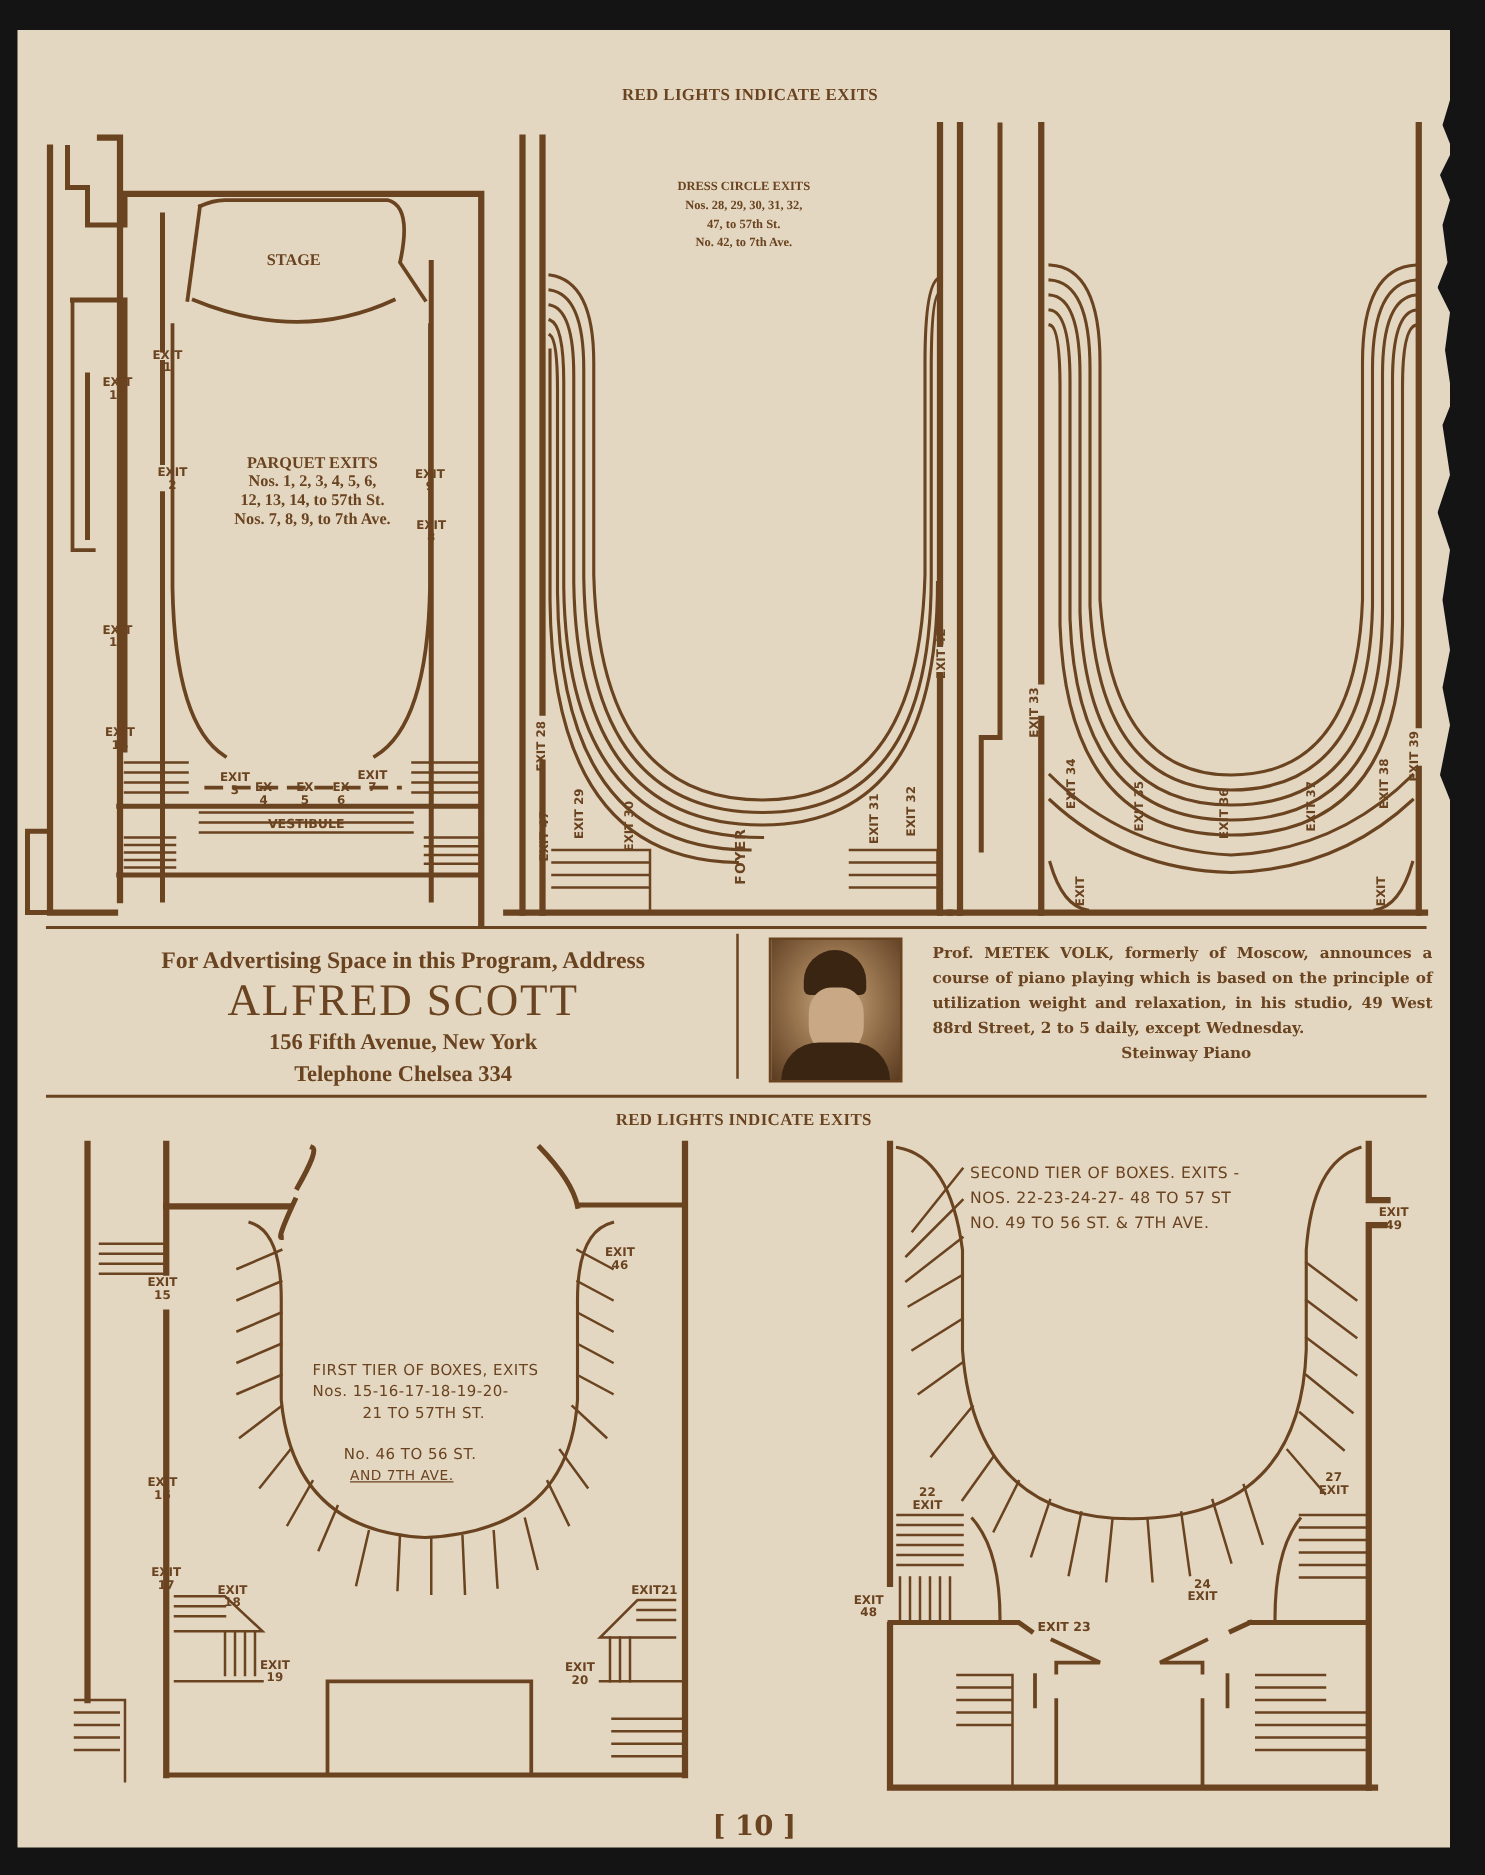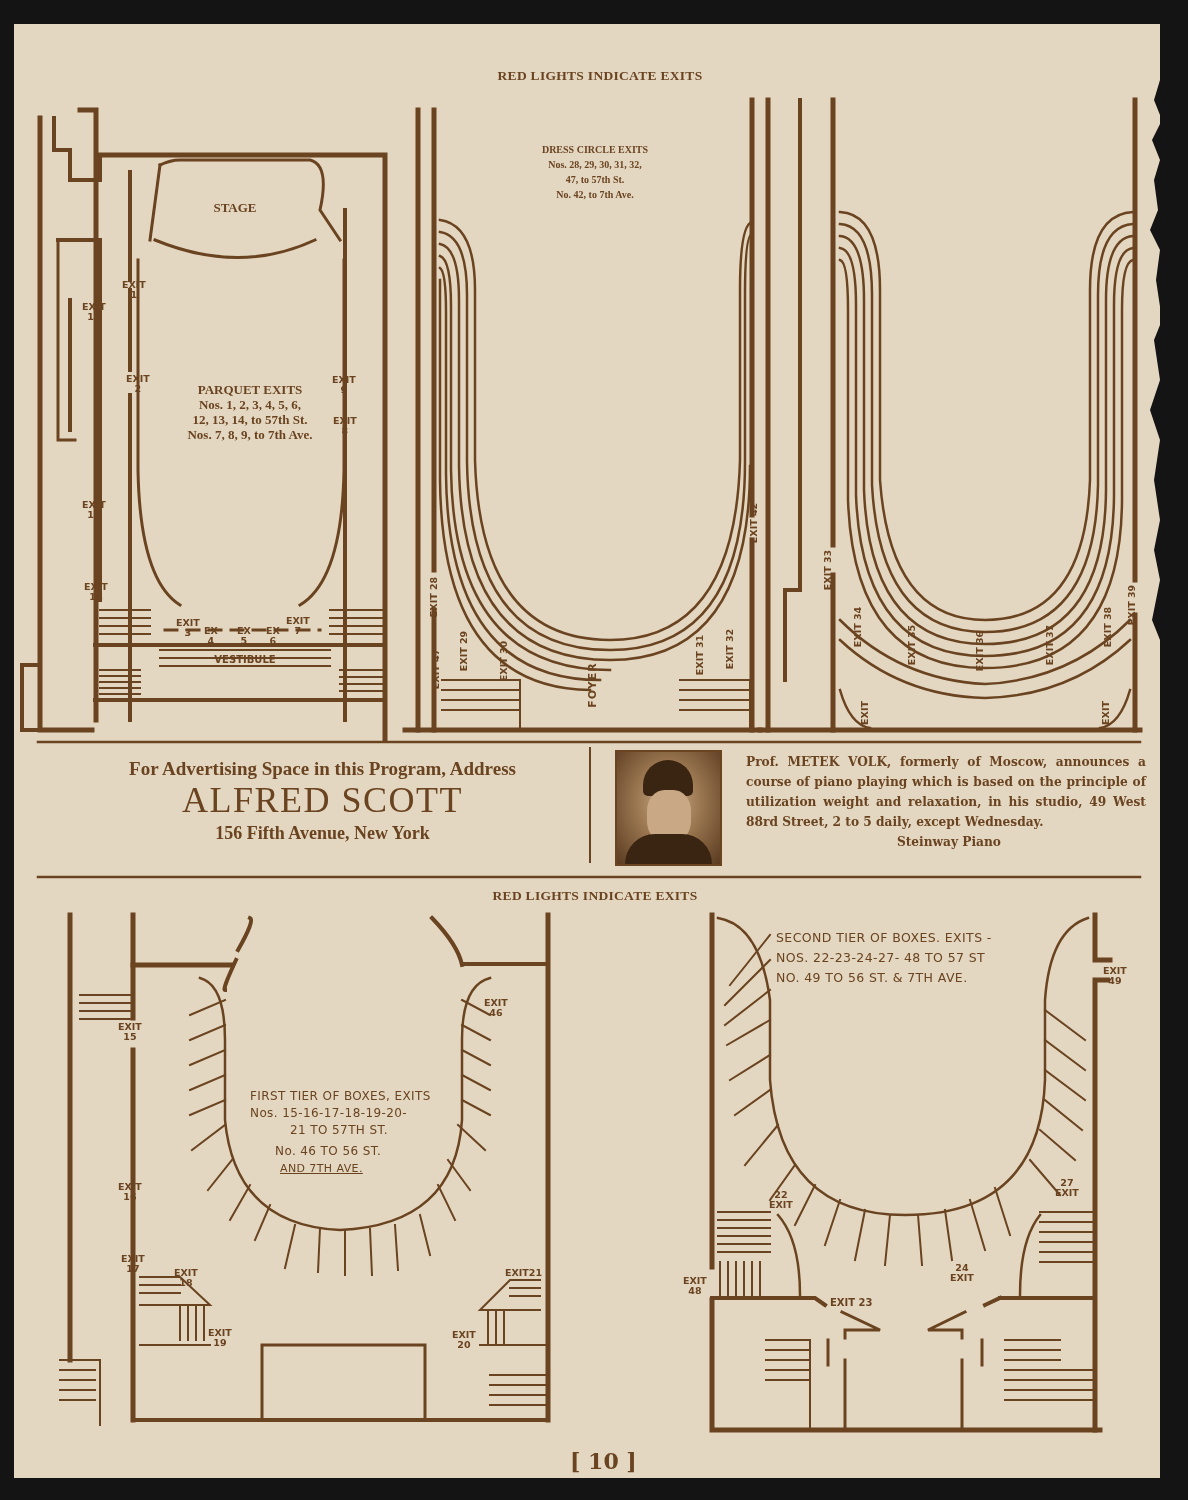--- a/index.html
+++ b/index.html
@@ -159,21 +159,21 @@
       <path d="M842 1312 L880 1330 L845 1330 L845 1338 M965 1312 L928 1330 L962 1330 L962 1338" stroke-width="3"></path>
       <path d="M845 1360 L845 1430 M962 1360 L962 1430 M828 1340 L828 1365 M982 1340 L982 1365" stroke-width="3"></path>
     </g>
   </g>
 </svg>
 
 <div class="hdr" style="left:420px;top:68px;width:360px;">RED LIGHTS INDICATE EXITS</div>
 
 <div class="plan-label" style="left:190px;top:200px;width:90px;">STAGE</div>
 <div class="plan-label" style="left:200px;top:652px;width:90px;font-family:'DejaVu Sans',sans-serif;font-size:10px;">VESTIBULE</div>
-<div class="plan-label" style="left:145px;top:382px;width:210px;">
+<div class="plan-label" style="left:145px;top:362px;width:210px;">
   <div>PARQUET EXITS</div>
   <div>Nos. 1, 2, 3, 4, 5, 6,</div>
   <div>12, 13, 14, to 57th St.</div>
   <div>Nos. 7, 8, 9, to 7th Ave.</div>
 </div>
 <div class="exit" style="left:122px;top:280px;">
     <div>EXIT</div>
     <div>1</div>
   </div>
 <div class="exit" style="left:126px;top:374px;">
@@ -243,38 +243,39 @@
 <div class="exit rot" style="left:1030px;top:640px;">EXIT 37</div>
 <div class="exit rot" style="left:1088px;top:622px;">EXIT 38</div>
 <div class="exit rot" style="left:1112px;top:600px;">EXIT 39</div>
 <div class="exit rot" style="left:853px;top:708px;">EXIT</div>
 <div class="exit rot" style="left:1094px;top:708px;">EXIT</div>
 
 <div class="ad-left">
   <div class="l1">For Advertising Space in this Program, Address</div>
   <div class="l2">ALFRED SCOTT</div>
   <div class="l3">156 Fifth Avenue, New York</div>
+  <div class="l3">Telephone Chelsea 334</div>
 </div>
 <div class="photo">
   <div class="hat"></div>
   <div class="face"></div>
   <div class="coat"></div>
 </div>
 <div class="ad-right">
   <div>Prof. METEK VOLK, formerly of Moscow, announces a course of piano playing which is based on the principle of utilization weight and relaxation, in his studio, 49 West 88rd Street, 2 to 5 daily, except Wednesday.</div>
   <div class="sig">Steinway Piano</div>
 </div>
 
 <div class="hdr" style="left:420px;top:888px;width:350px;">RED LIGHTS INDICATE EXITS</div>
 
 <div class="hand" style="left:250px;top:1088px;width:200px;">
   <div>FIRST TIER OF BOXES, EXITS</div>
   <div>Nos. 15-16-17-18-19-20-</div>
   <div style="padding-left:40px;">21 TO 57TH ST.</div>
-  <div style="padding-left:25px;margin-top:4px;">No. 46 TO 56 ST.</div>
+  <div style="padding-left:25px;margin-top:16px;">No. 46 TO 56 ST.</div>
   <div style="padding-left:30px;font-size:11px;text-decoration:underline;">AND 7TH AVE.</div>
 </div>
 <div class="exit" style="left:118px;top:1022px;">
     <div>EXIT</div>
     <div>15</div>
   </div>
 <div class="exit" style="left:118px;top:1182px;">
     <div>EXIT</div>
     <div>16</div>
   </div>
@@ -298,21 +299,21 @@
 <div class="exit" style="left:484px;top:998px;">
     <div>EXIT</div>
     <div>46</div>
   </div>
 
 <div class="hand" style="left:776px;top:928px;width:290px;font-size:12.5px;line-height:20px;">
   <div>SECOND TIER OF BOXES. EXITS -</div>
   <div>NOS. 22-23-24-27- 48 TO 57 ST</div>
   <div>NO. 49 TO 56 ST. &amp; 7TH AVE.</div>
 </div>
-<div class="exit" style="left:769px;top:1190px;">
+<div class="exit" style="left:730px;top:1190px;">
     <div>22</div>
     <div>EXIT</div>
   </div>
 <div class="exit" style="left:830px;top:1298px;font-size:10px;"><span>EXIT</span> <span>23</span></div>
 <div class="exit" style="left:950px;top:1263px;">
     <div>24</div>
     <div>EXIT</div>
   </div>
 <div class="exit" style="left:1055px;top:1178px;">
     <div>27</div>

